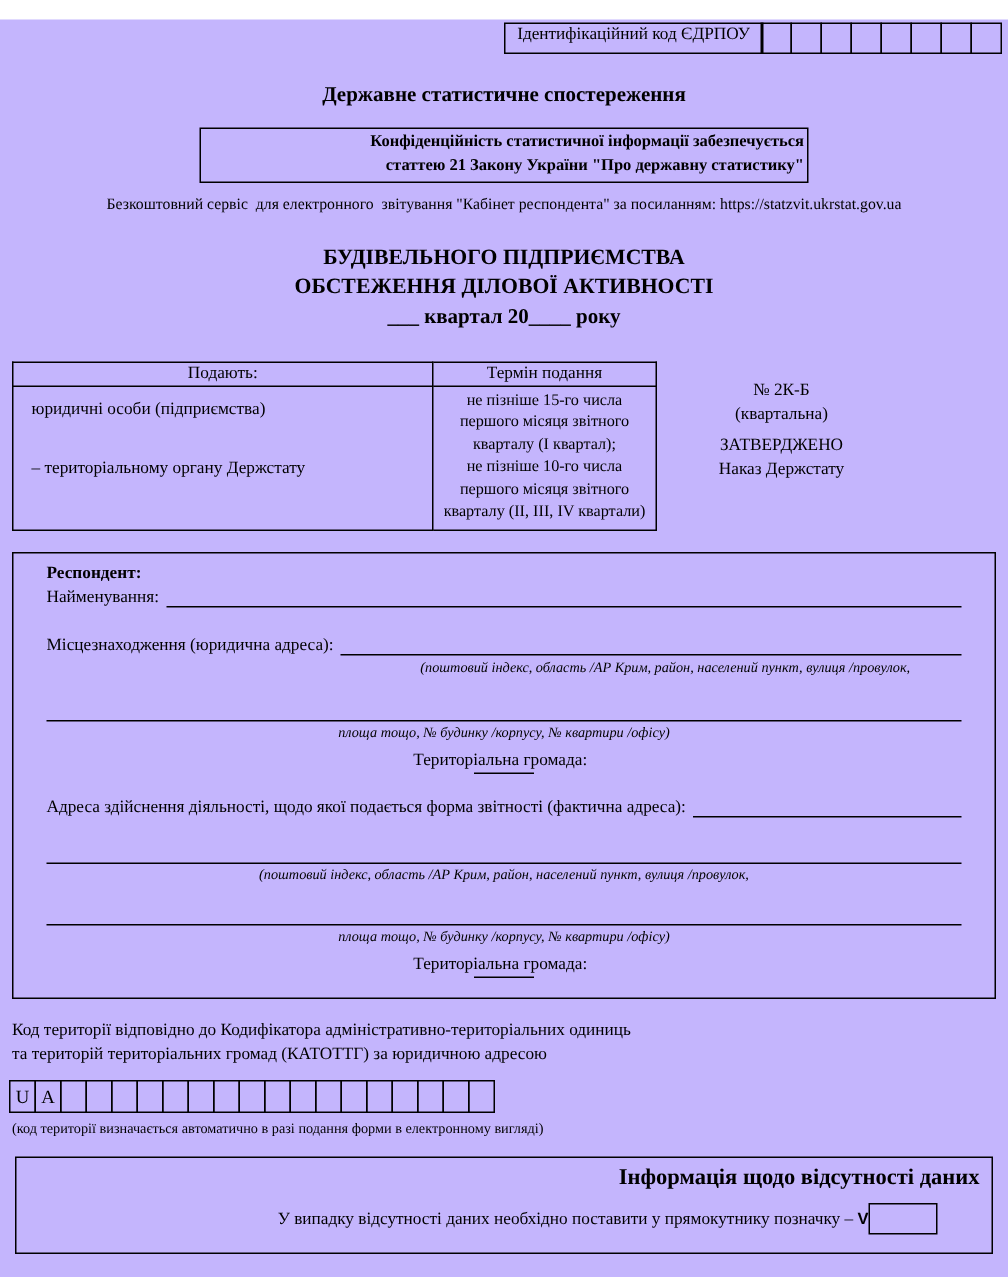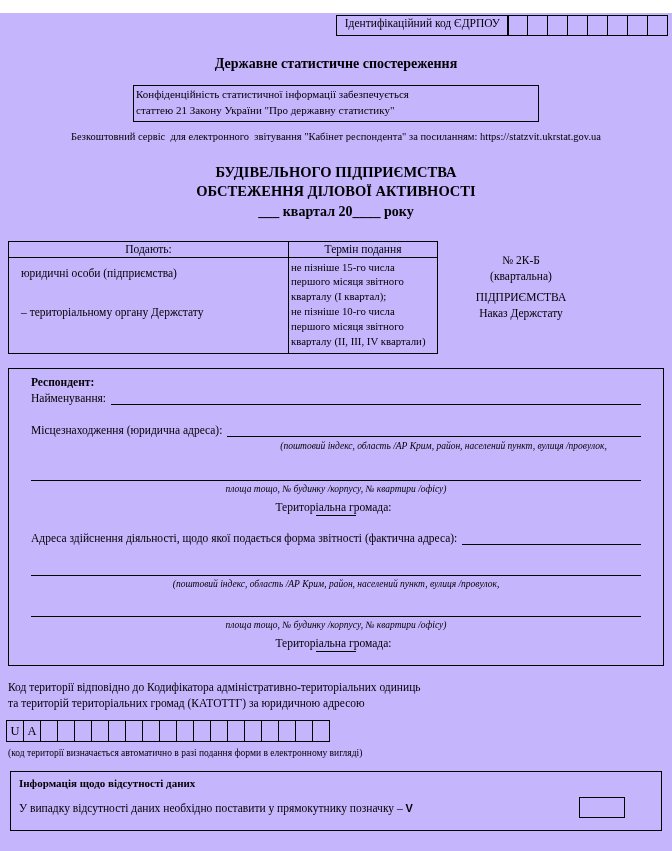--- a/index.html
+++ b/index.html
@@ -17,21 +17,21 @@
   .cells { display:flex; margin-left:-1px; }
   .cell {
     width:21px; height:21px; border:1px solid #000; margin-left:-1px;
     text-align:center; line-height:20px; font-size:12.5px;
   }
 
   .doc-title { margin-top:20px; text-align:center; font-weight:bold; font-size:14px; }
 
   .conf-box {
     width:406px; margin:13px auto 0; border:1px solid #000;
-    font-weight:normal; font-size:11px; text-align:left; line-height:1.45;
+    font-weight:bold; font-size:11px; text-align:right; line-height:1.45;
     white-space:pre-line; padding:1px 2px 2px;
   }
   .viol-box {
     margin:4px 10px 0; border:1px solid #000;
     font-weight:bold; font-size:11px; text-align:center; line-height:1.45;
     white-space:pre-line; padding:2px 10px 3px;
   }
   .viol-box sup { font-size:7.5px; }
 
   .service { margin-top:9px; text-align:center; font-size:10.5px; white-space:pre-wrap; }
@@ -41,21 +41,21 @@
 
   
   .main-row { display:flex; margin:21px 8px 0; }
   .sub-table { border-collapse:collapse; width:430px; table-layout:fixed; }
   .sub-table th, .sub-table td { border:1px solid #000; }
   .sub-table th { font-weight:normal; font-size:11.5px; text-align:center; padding:1px 0 2px; }
   .col-who { width:280px; }
   .sub-table td.who { vertical-align:top; padding:9px 4px 8px 12px; font-size:11.5px; }
   .who-line2 { margin-top:27px; }
   .sub-table td.term {
-    text-align:left; font-size:10.8px; white-space:pre-line; line-height:1.38;
+    text-align:center; font-size:10.8px; white-space:pre-line; line-height:1.38;
     padding:2px 2px 4px; vertical-align:top;
   }
   .form-info { flex:1; text-align:center; font-size:11.5px; padding:11px 60px 0 0; line-height:1.4; }
   .fi-gap { margin-top:5px; }
 
   
   .resp-box { margin:14px 8px 0; border:1px solid #000; padding:7px 22px 13px; font-size:11.5px; }
   .row { display:flex; align-items:center; line-height:16px; }
   .row .lbl { white-space:nowrap; padding-right:5px; }
   .fill { flex:1; border-bottom:1px solid #000; height:14px; min-width:40px; }
@@ -66,22 +66,22 @@
   .bold { font-weight:bold; }
 
   
   .katottg { margin:13px 8px 0; font-size:11.5px; line-height:1.4; }
   .katottg-cells { display:flex; margin-top:9px; }
   .katottg-cells .cell { width:18px; height:22px; line-height:21px; }
   .katottg-note { font-size:9.5px; margin-top:5px; }
 
   
   .nodata-box { margin:11px 10px 0; border:1px solid #000; padding:5px 8px 12px; }
-  .nd-title { text-align:left; font-weight:bold; font-size:11px; }
-  .nd-row { display:flex; align-items:center; margin-top:8px; }
+  .nd-title { text-align:right; font-weight:bold; font-size:15px; }
+  .nd-row { display:flex; align-items:center; margin-top:8px;text-align:right; }
   .nd-row .txt { flex:1; font-size:11.5px; }
   .nd-row .txt b { font-family:"Liberation Sans", sans-serif; font-size:11px; }
   .nd-rect { width:46px; height:21px; border:1px solid #000; margin-right:28px; flex:none; }
 </style>
 </head>
 <body>
 
 <div class="page">
 
   <div class="edrpou-row">
@@ -133,21 +133,21 @@
 кварталу (I квартал);
 не пізніше 10-го числа
 першого місяця звітного
 кварталу (II, III, IV квартали)</td>
       </tr>
     </tbody>
       </table>
     <div class="form-info">
       <div>№ 2К-Б</div>
       <div>(квартальна)</div>
-      <div class="fi-gap">ПІДПРИЄМСТВА</div>
+      <div class="fi-gap">ЗАТВЕРДЖЕНО</div>
       <div>Наказ Держстату</div>
     </div>
   </div>
 
   <div class="resp-box">
     <div class="bold">Респондент:</div>
 
     <div class="row mt2">
       <span class="lbl">Найменування:</span>
       <span class="fill"></span>

